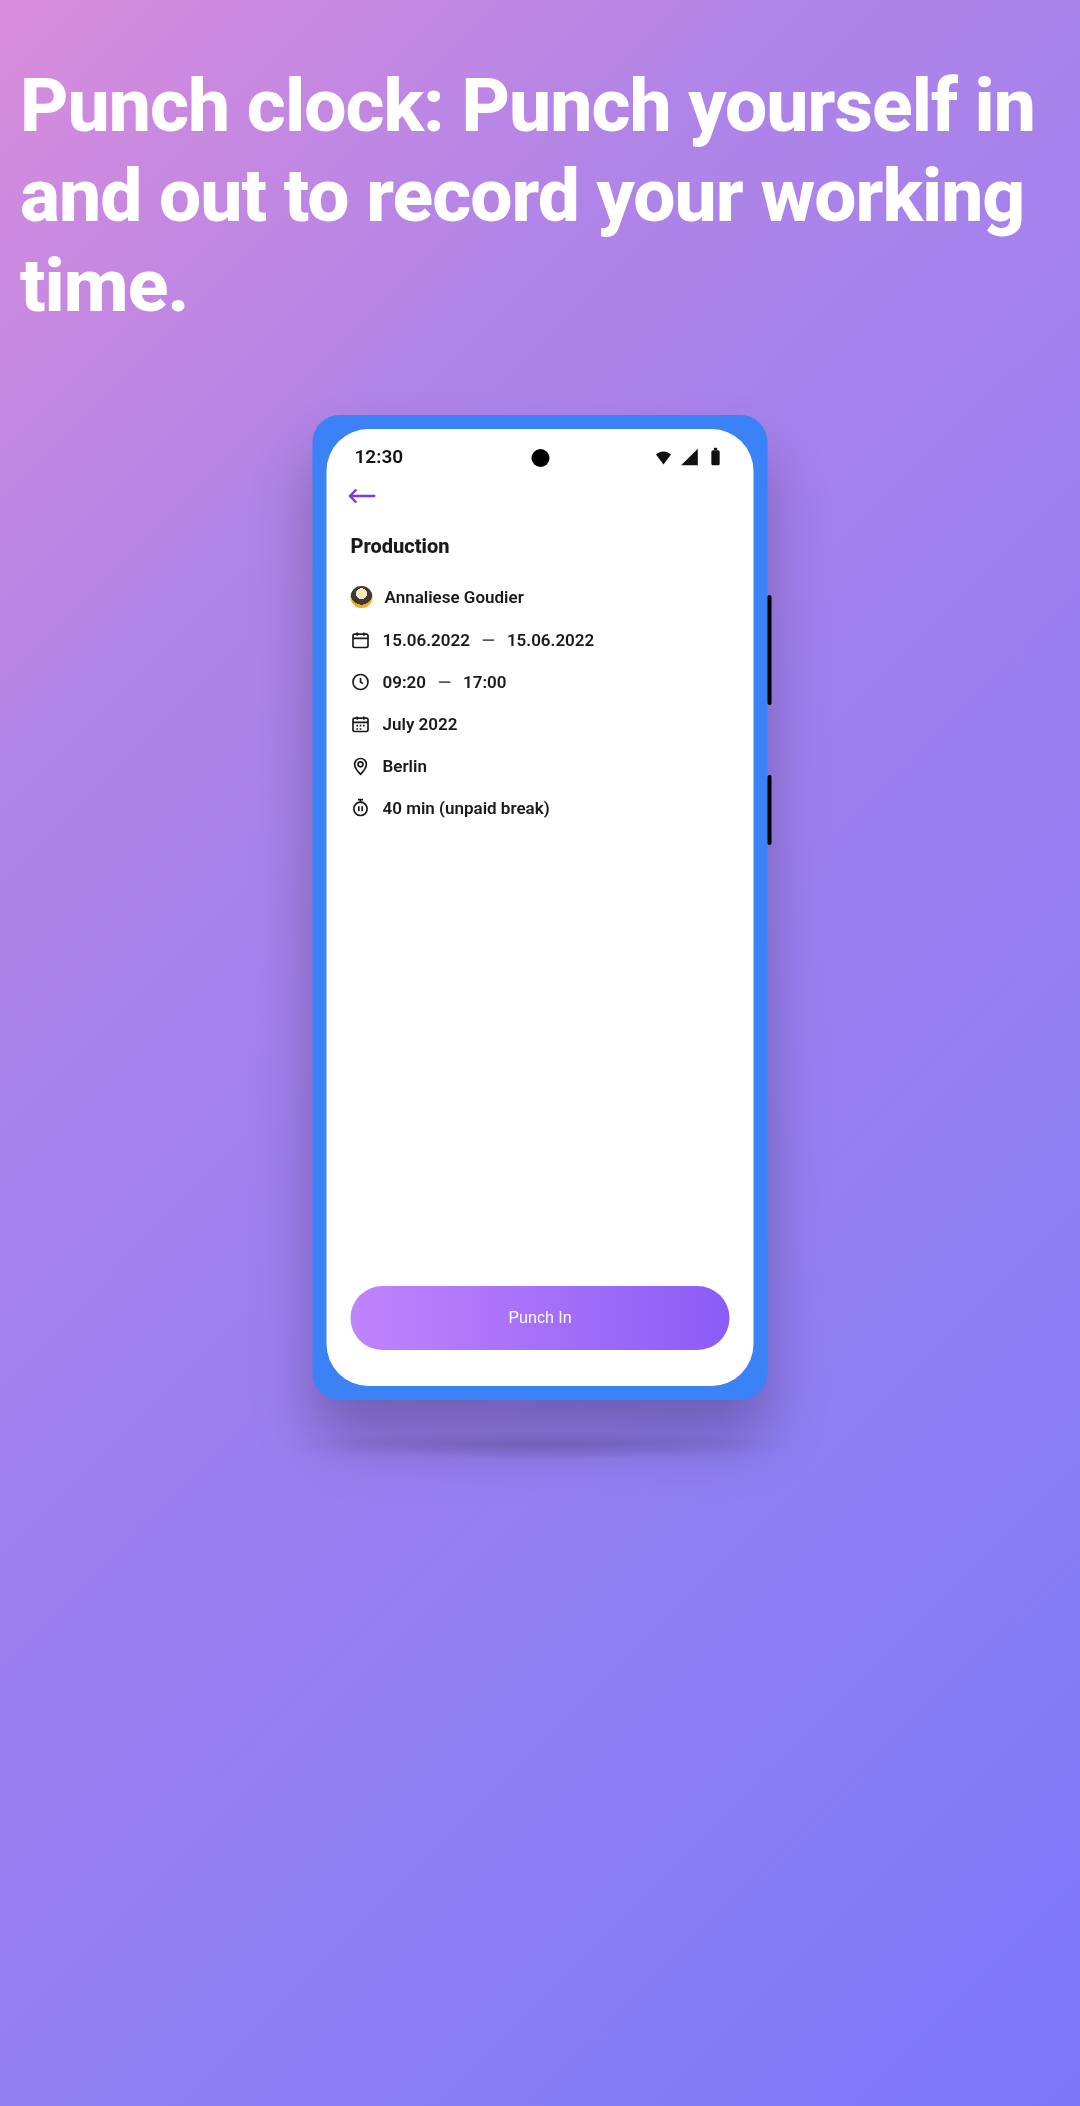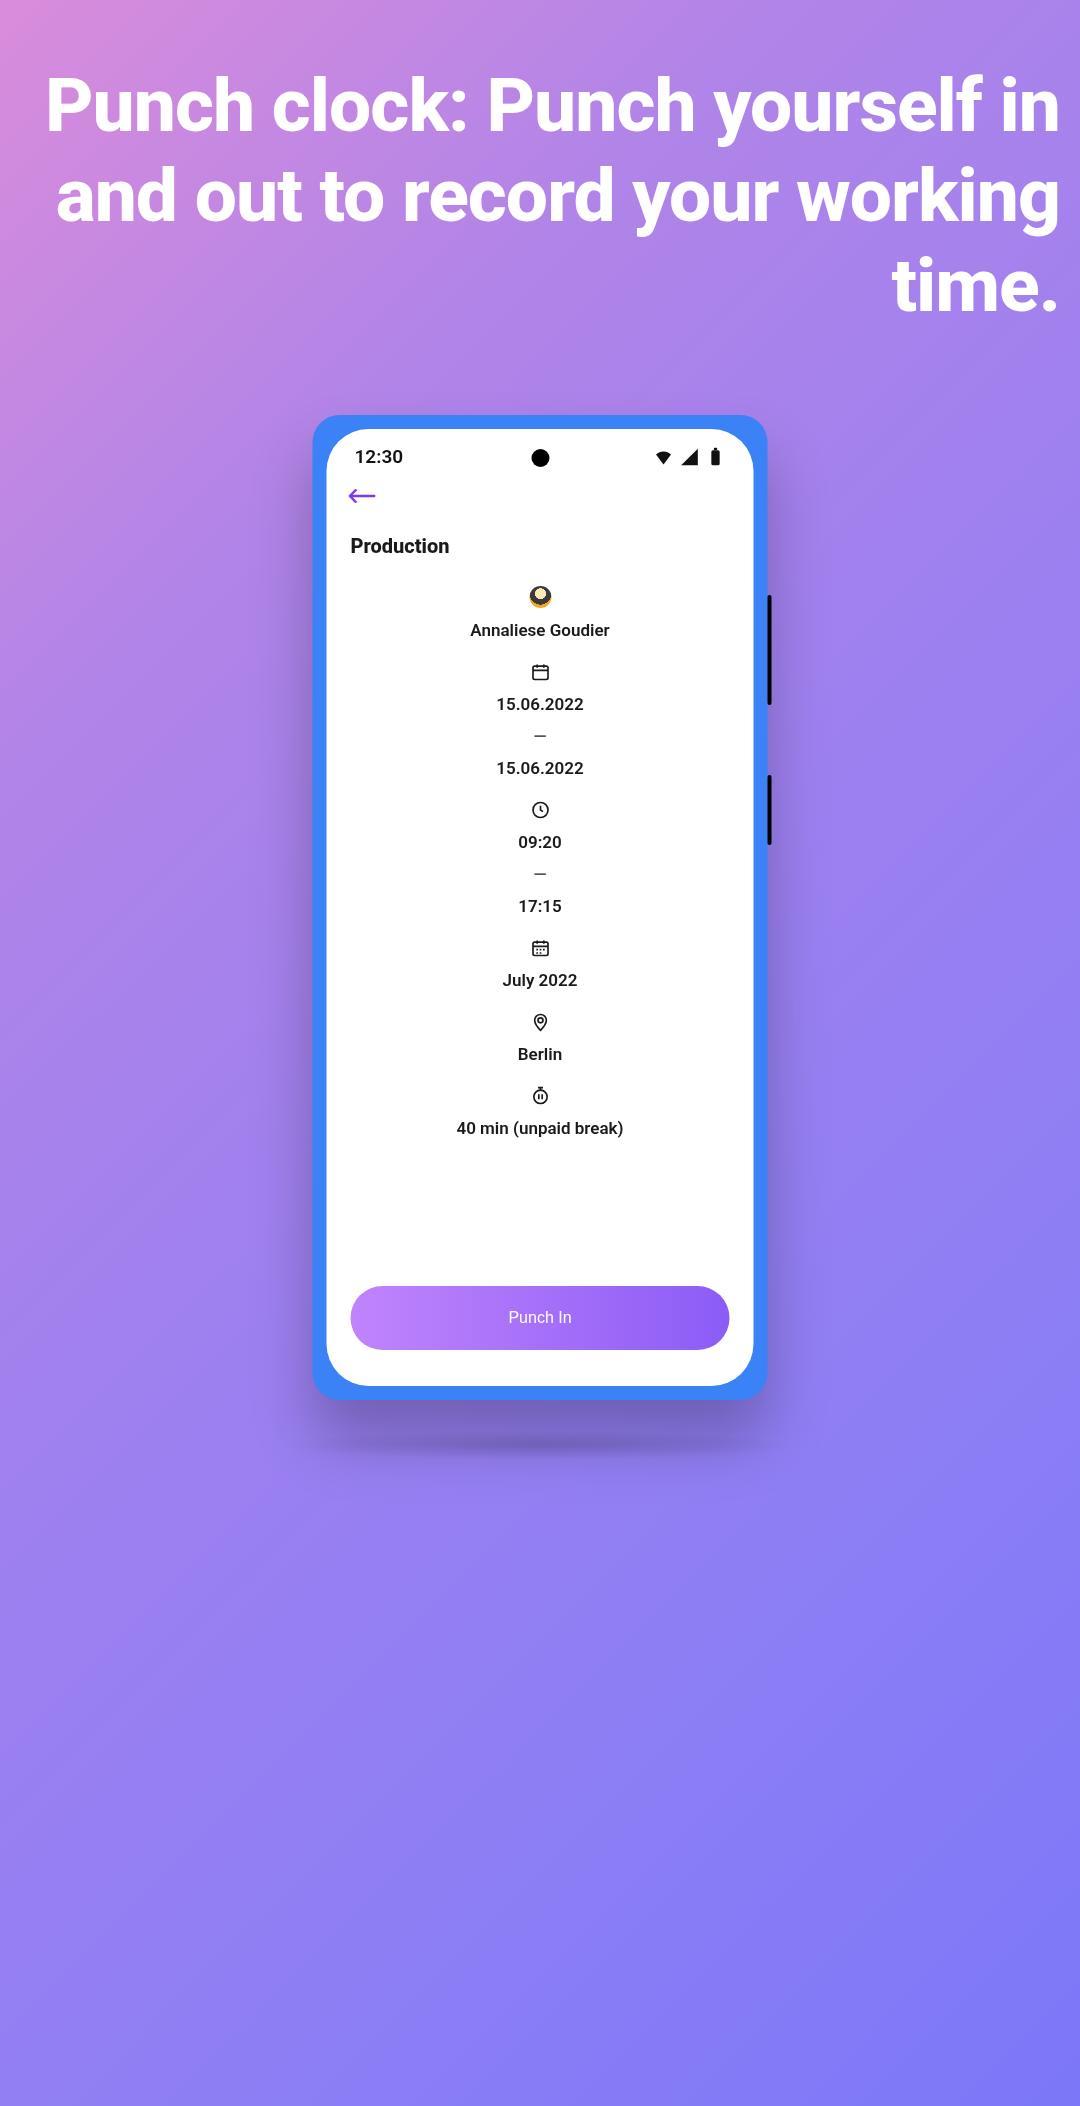--- a/index.html
+++ b/index.html
@@ -8,21 +8,21 @@
   height: 2106px;
   background: linear-gradient(135deg, #d98cdb 0%, #b084e8 25%, #9d80f0 50%, #8c7ef5 75%, #7c77f8 100%);
   font-family: -apple-system, BlinkMacSystemFont, 'Segoe UI', Roboto, sans-serif;
   overflow: hidden;
   position: relative;
 }
 .heading {
   color: #fff;
   font-size: 75px;
   font-weight: 800;
-  text-align: right;
+  text-align: left;
   padding: 60px 20px 0;
   line-height: 1.2;
   letter-spacing: -1px;
 }
 .phone-frame {
   position: absolute;
   left: 50%;
   transform: translateX(-50%);
   top: 415px;
   width: 455px;
@@ -96,21 +96,20 @@
   margin-bottom: 28px;
 }
 .row {
   display: flex;
   align-items: center;
   gap: 12px;
   margin-bottom: 22px;
   color: #1a1a1a;
   font-size: 17px;
   font-weight: 600;
-  flex-direction: column;
 }
 .avatar {
   width: 22px;
   height: 22px;
   border-radius: 50%;
   background: radial-gradient(circle at 50% 35%, #fce7b6 0%, #fce7b6 30%, #3a3a3a 31%, #3a3a3a 60%, #f5a623 61%);
   flex-shrink: 0;
 }
 .icon {
   width: 20px;
@@ -198,21 +197,21 @@
         <span>15.06.2022</span>
       </div>
 
       <div class="row">
         <svg class="icon" viewBox="0 0 24 24" fill="none" stroke="#1a1a1a" stroke-width="2">
             <circle cx="12" cy="12" r="9"></circle>
             <path d="M12 7v5l3 2"></path>
           </svg>
         <span>09:20</span>
         <span class="sep">—</span>
-        <span>17:15</span>
+        <span>17:00</span>
       </div>
 
       <div class="row">
         <svg class="icon" viewBox="0 0 24 24" fill="none" stroke="#1a1a1a" stroke-width="2">
             <rect x="3" y="5" width="18" height="16" rx="2"></rect>
             <path d="M3 10h18M8 3v4M16 3v4M7 14h2M11 14h2M15 14h2M7 18h2M11 18h2"></path>
           </svg>
         <span>July 2022</span>
       </div>
 

